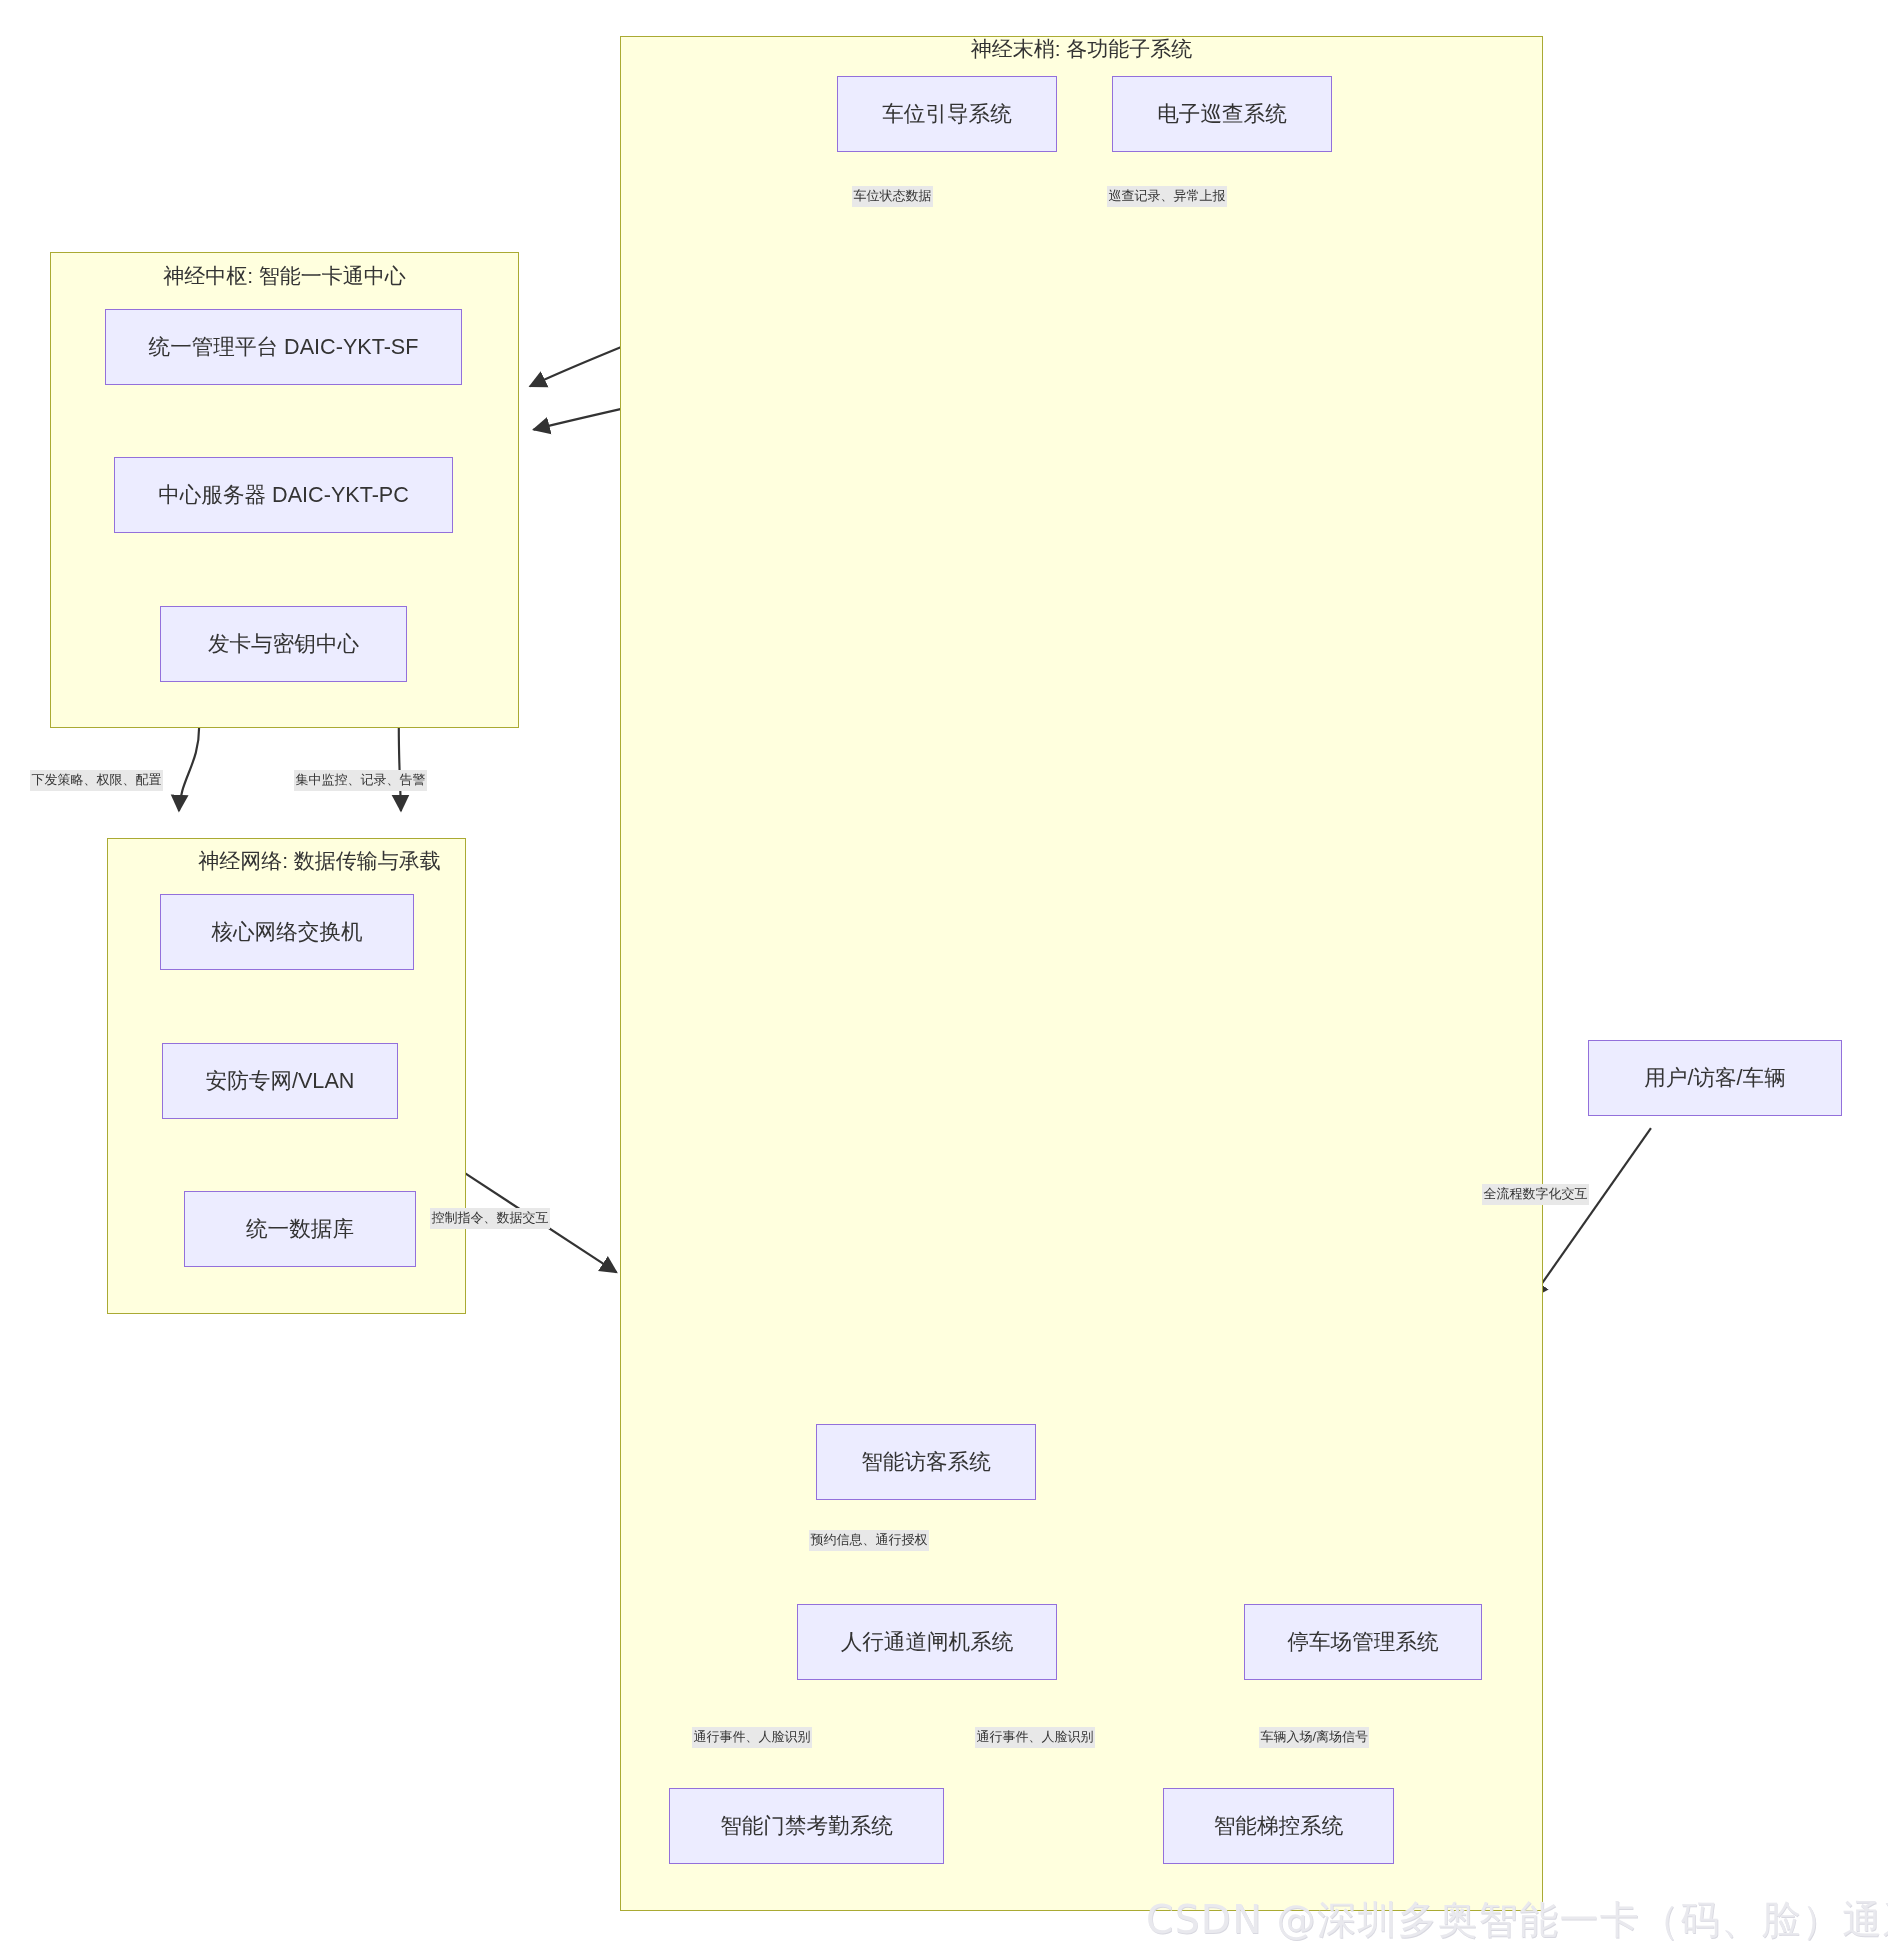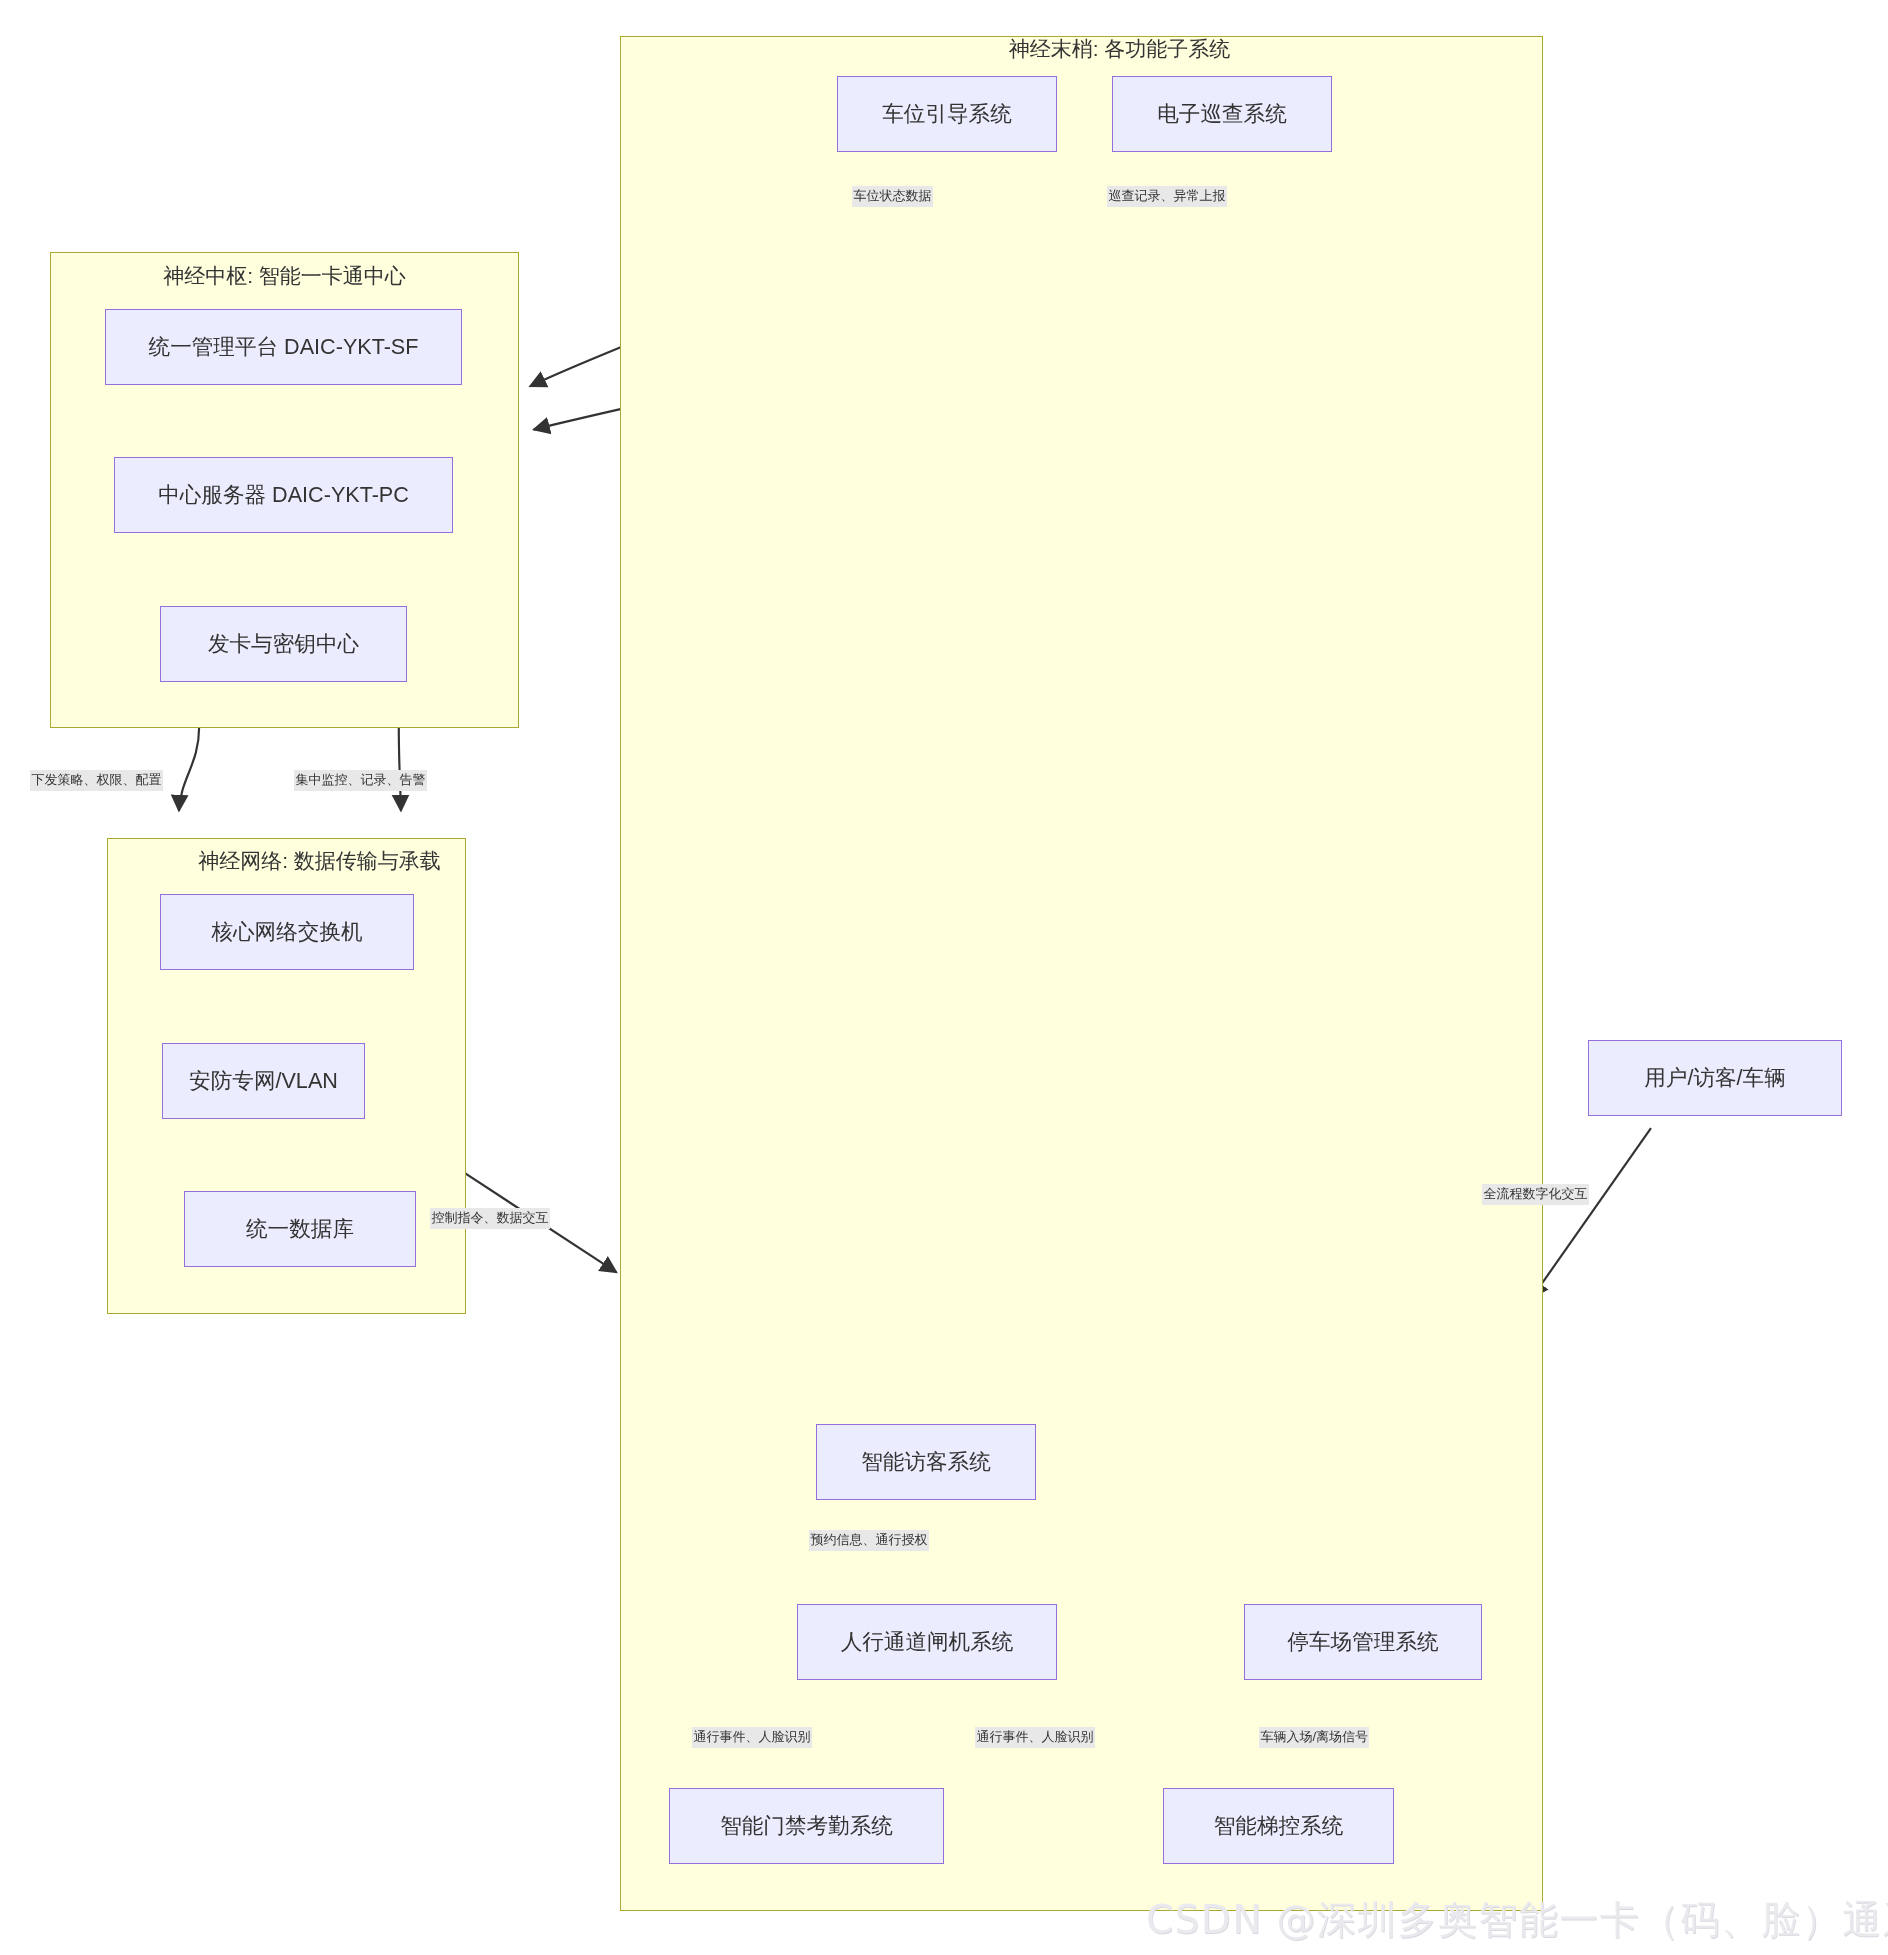--- a/index.html
+++ b/index.html
@@ -104,21 +104,21 @@
     <path d="M 1283 2058 L 1283 2243" fill="none" stroke="#333333" stroke-width="3" marker-end="url(#arrow)"></path>
 
     <path d="M 1200 2355 C 1160 2430 1110 2490 1103 2535" fill="none" stroke="#333333" stroke-width="3" marker-end="url(#arrow)"></path>
 
     <path d="M 1375 2355 C 1470 2440 1560 2495 1605 2535" fill="none" stroke="#333333" stroke-width="3" marker-end="url(#arrow)"></path>
 
     <path d="M 1885 2355 C 1880 2440 1800 2490 1740 2535" fill="none" stroke="#333333" stroke-width="3" marker-end="url(#arrow)"></path>
   </svg>
 
   <div class="cluster" style="left:620px; top:36px; width:923px; height:1875px;"></div>
-  <div class="cluster-title" style="left:620px; top:37px; width:923px;padding-left:38px;">神经末梢: 各功能子系统</div>
+  <div class="cluster-title" style="left:620px; top:37px; width:923px;">神经末梢: 各功能子系统</div>
 
   <div class="cluster" style="left:50px; top:252px; width:469px; height:476px;"></div>
   <div class="cluster-title" style="left:50px; top:264px; width:469px;">神经中枢: 智能一卡通中心</div>
 
   <div class="cluster" style="left:107px; top:838px; width:359px; height:476px;"></div>
   <div class="cluster-title" style="left:107px; top:849px; width:359px;padding-left:33px;">神经网络: 数据传输与承载</div>
 
   <div class="node" style="left:816px; top:76px; width:220px; height:76px;margin-left:21px;">
     <span>车位引导系统</span>
   </div>
@@ -136,21 +136,21 @@
   </div>
 
   <div class="node" style="left:160px; top:606px; width:247px; height:76px;">
     <span>发卡与密钥中心</span>
   </div>
 
   <div class="node" style="left:160px; top:894px; width:254px; height:76px;">
     <span>核心网络交换机</span>
   </div>
 
-  <div class="node" style="left:162px; top:1043px; width:203px; height:76px;">
+  <div class="node" style="left:162px; top:1043px; width:236px; height:76px;">
     <span>安防专网/VLAN</span>
   </div>
 
   <div class="node" style="left:184px; top:1191px; width:232px; height:76px;">
     <span>统一数据库</span>
   </div>
 
   <div class="node" style="left:1588px; top:1040px; width:254px; height:76px;">
     <span>用户/访客/车辆</span>
   </div>

